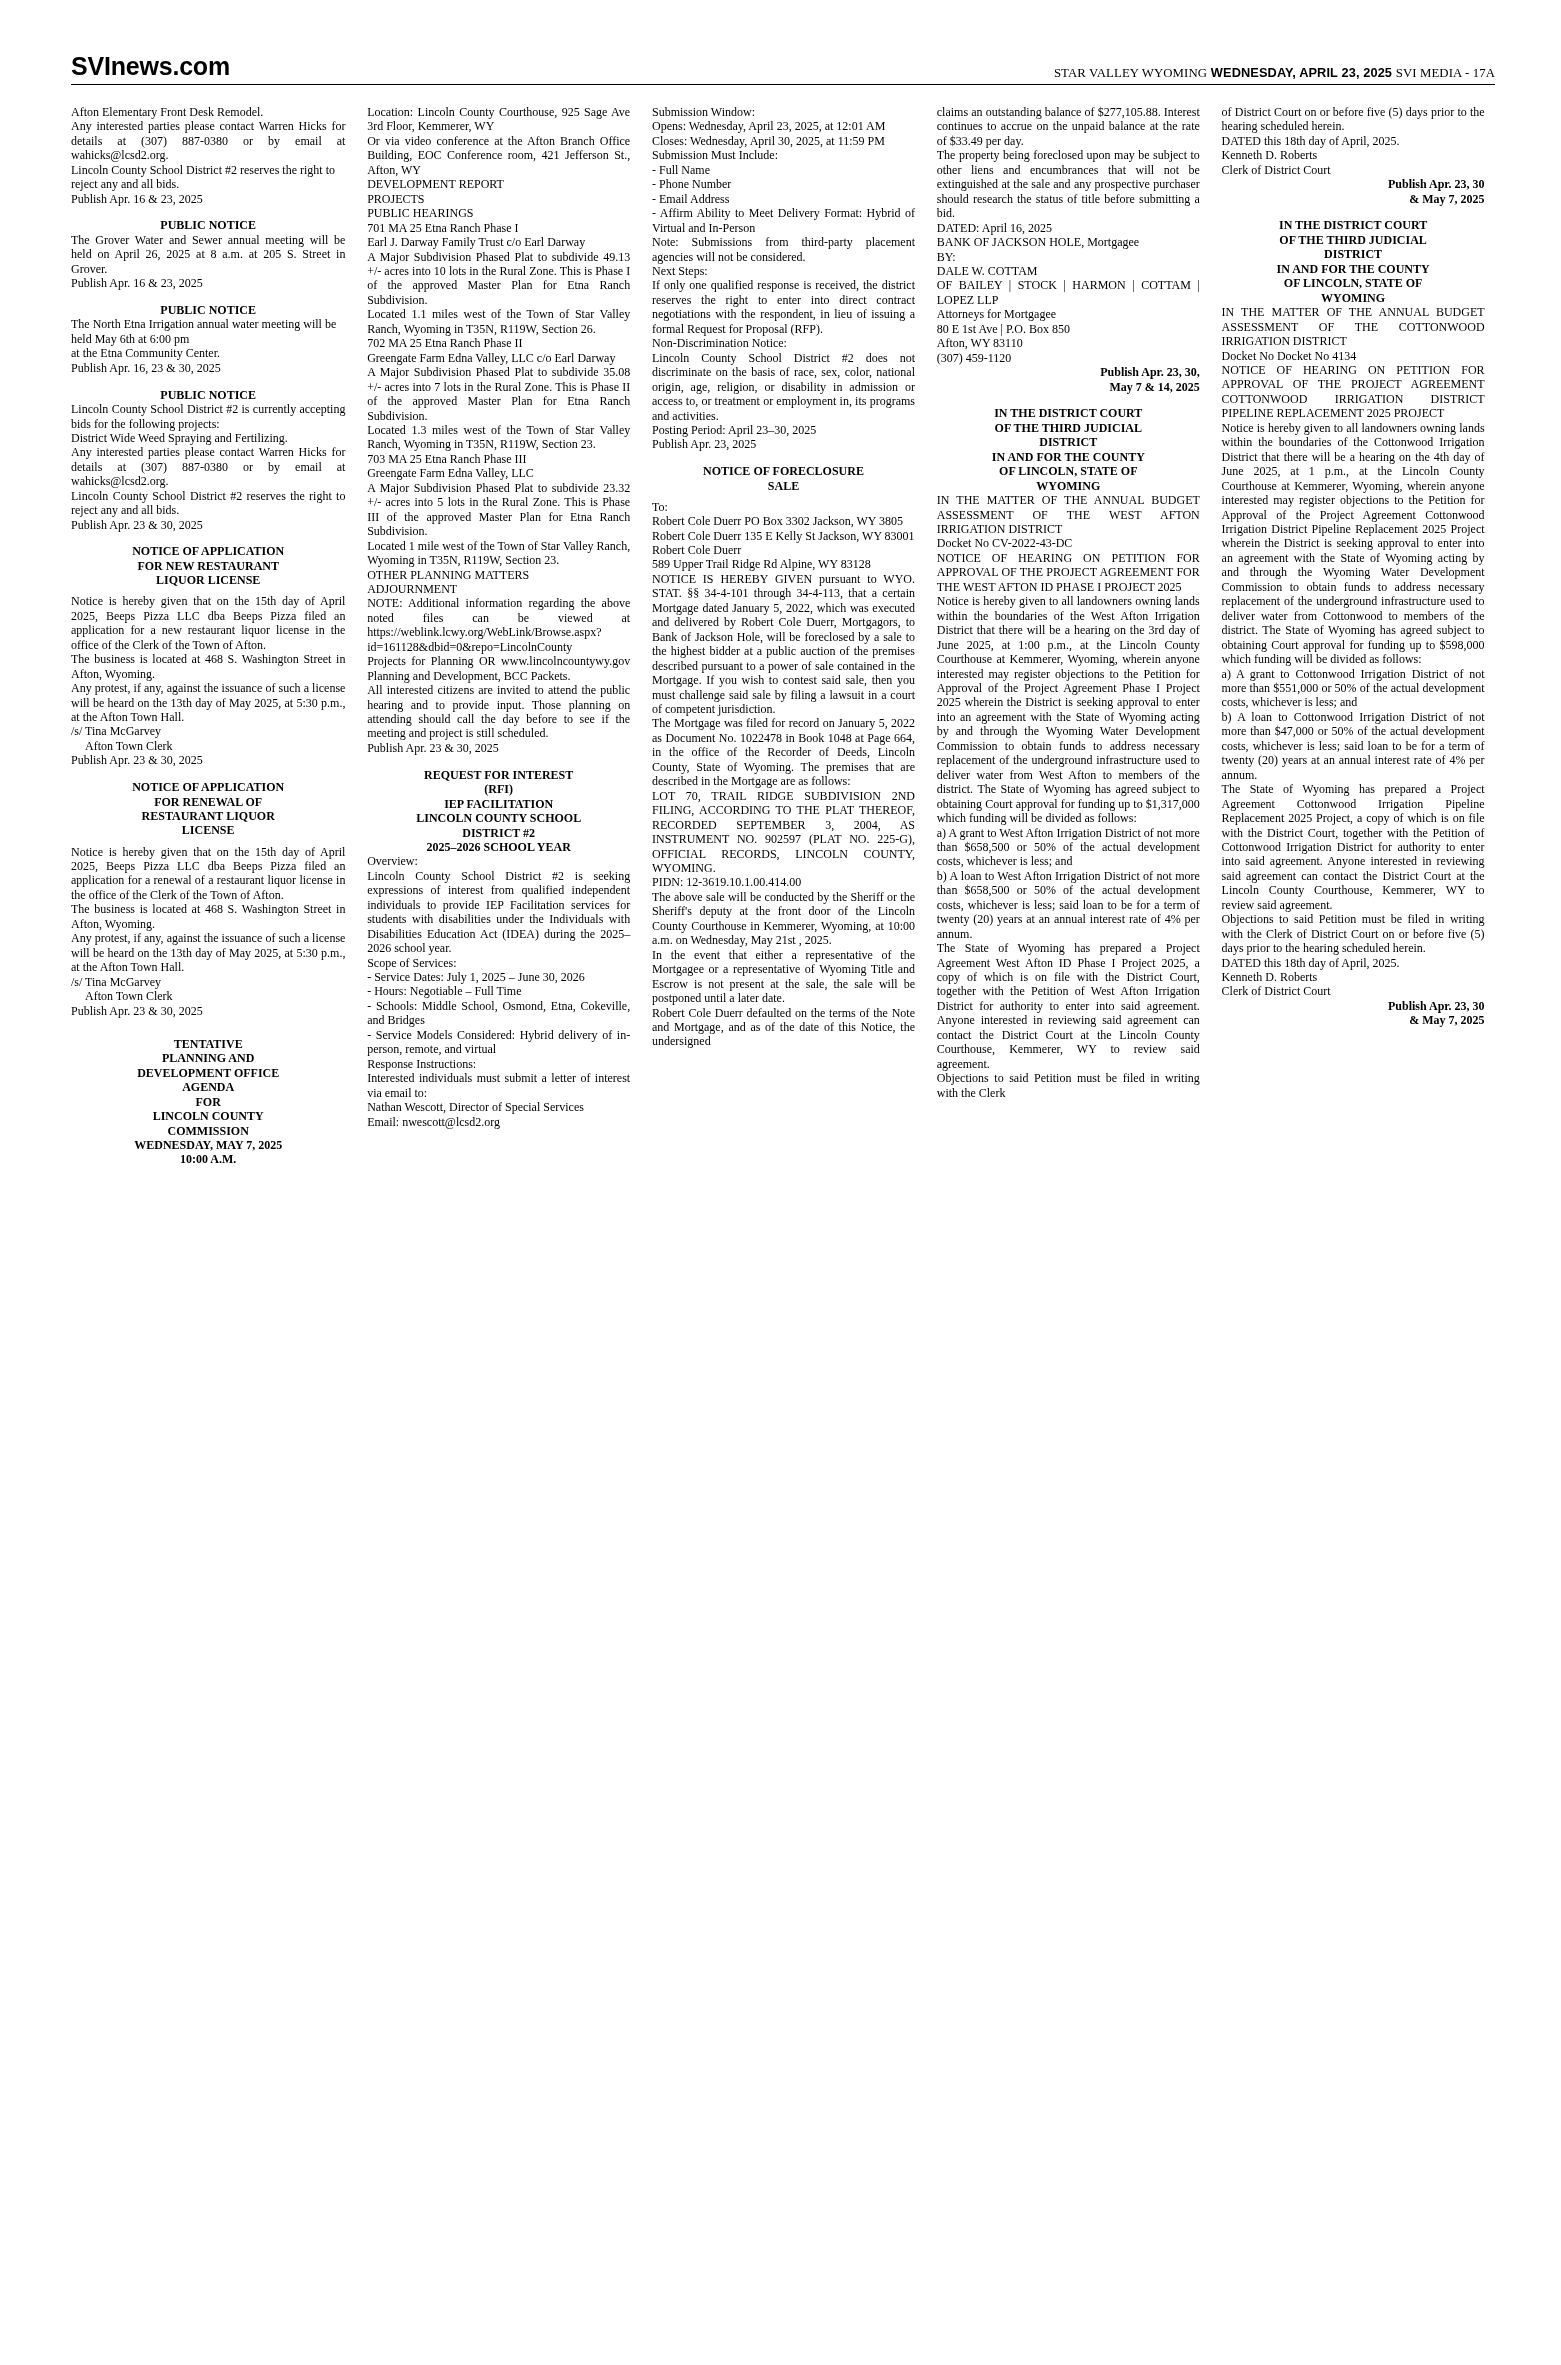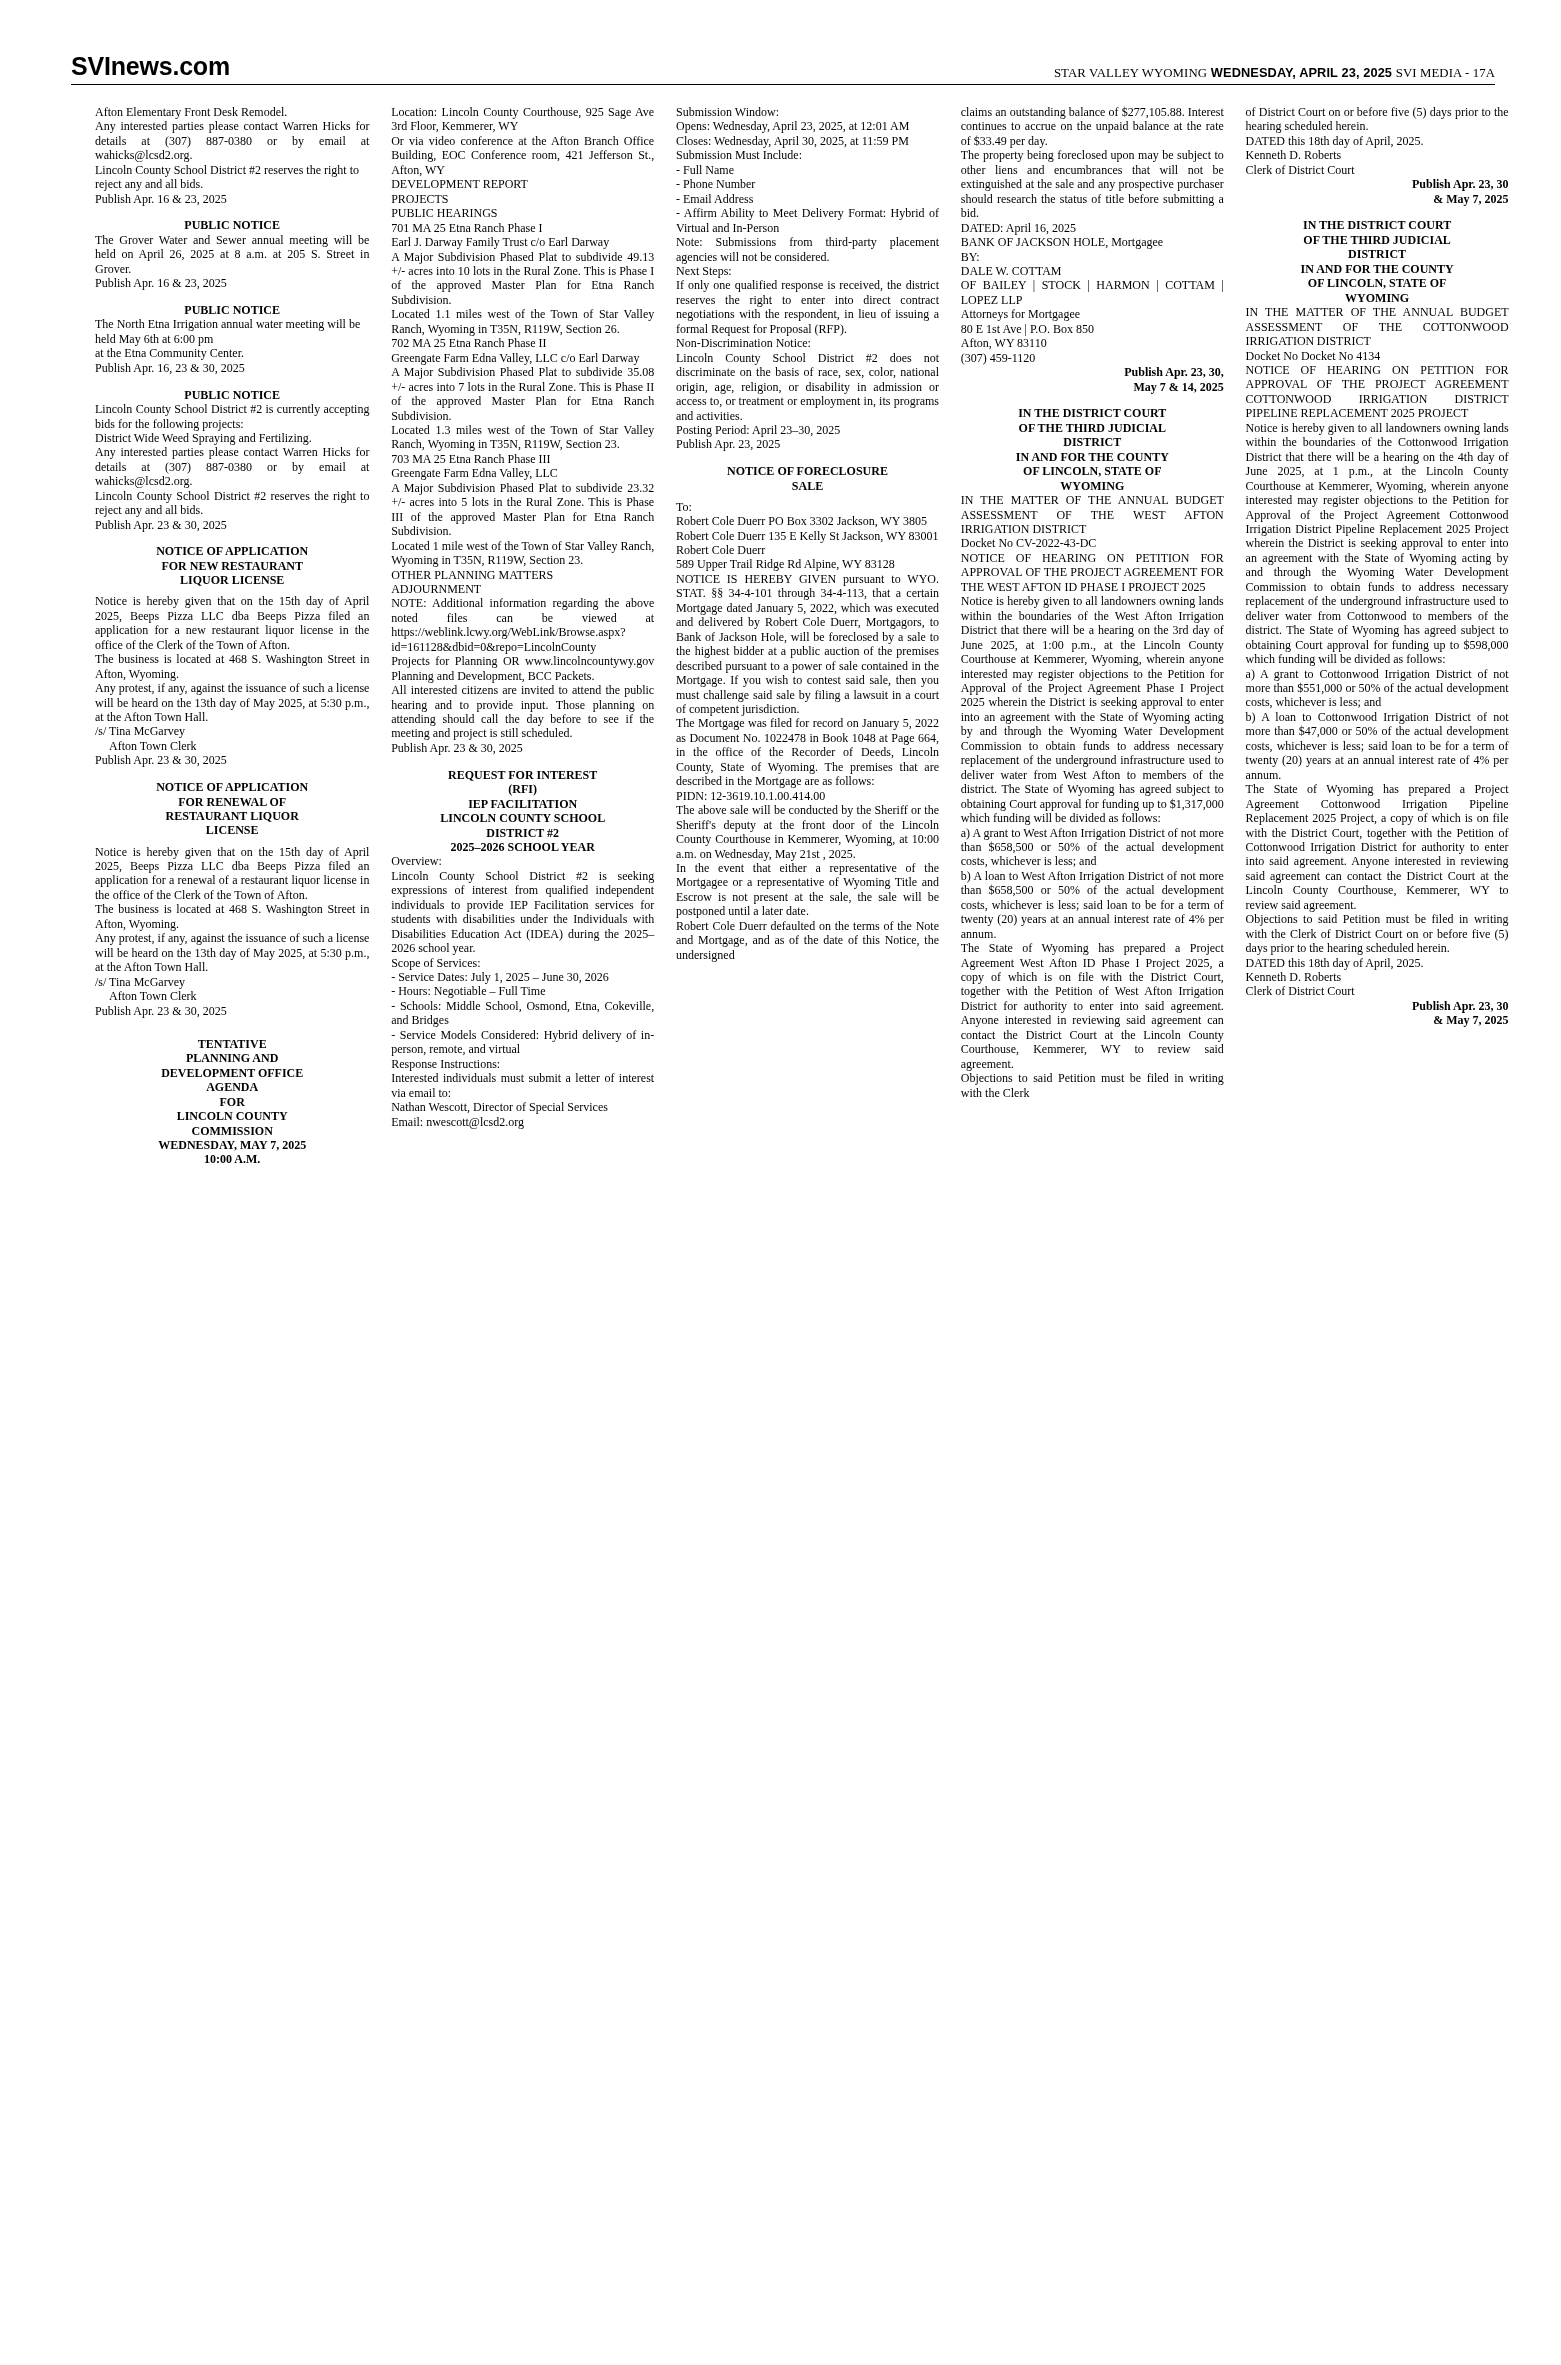--- a/index.html
+++ b/index.html
@@ -26,21 +26,21 @@
   }
   .mast-right .sv { font-weight:normal;font-family:Liberation Serif, serif; }
   .mast-right .dt { font-weight:bold; }
   .mast-rule {
     position:absolute; left:71px; top:84px; width:1424px; height:1.4px; background:#000;
   }
 
   
   .cols {
     position:absolute; left:71px; top:105px; width:1424px; height:2224px;
-    display:flex; gap:0;margin-left:24px;
+    display:flex; gap:0;
   }
   .col {
     width:285px; padding:0 10.4px 0 0; box-sizing:border-box;
     font-size:12px; line-height:1.205;
   }
   .col:not(:first-child){ padding-left:11.4px; }
 
   p { margin:0; }
   .j { text-align:justify; text-justify:inter-word; }
   .l { text-align:left; }
@@ -189,20 +189,21 @@
       <p class="hd">NOTICE OF FORECLOSURE</p>
       <p class="hd">SALE</p>
       <div class="sp-s"></div>
       <p class="l">To:</p>
       <p class="j">Robert Cole Duerr PO Box 3302 Jackson, WY 3805</p>
       <p class="j">Robert Cole Duerr  135 E Kelly St Jackson, WY 83001</p>
       <p class="l">Robert Cole Duerr</p>
       <p class="j">589 Upper Trail Ridge Rd Alpine, WY 83128</p>
       <p class="j">NOTICE IS HEREBY GIVEN pursuant to WYO. STAT. §§ 34-4-101 through 34-4-113,  that a certain Mortgage dated January 5, 2022, which was executed and delivered by Robert Cole Duerr, Mortgagors, to Bank of Jackson Hole, will be foreclosed by a sale to the highest bidder at a public auction of the premises described pursuant to a power of sale contained in the Mortgage.  If you wish to contest said sale, then you must challenge said sale by filing a lawsuit in a court of competent jurisdiction.</p>
       <p class="j">The Mortgage was filed for record on January 5, 2022 as Document No. 1022478 in Book 1048 at Page 664, in the office of the Recorder of Deeds, Lincoln County, State of Wyoming. The  premises that are described in the Mortgage are as follows:</p>
+      <p class="j">LOT 70, TRAIL RIDGE SUBDIVISION 2ND FILING, ACCORDING TO THE PLAT THEREOF, RECORDED SEPTEMBER 3, 2004, AS INSTRUMENT NO. 902597 (PLAT NO. 225-G), OFFICIAL RECORDS, LINCOLN COUNTY, WYOMING.</p>
       <p class="l">PIDN: 12-3619.10.1.00.414.00</p>
       <p class="j">The above sale will be conducted by the Sheriff or the Sheriff's deputy at the front door of the Lincoln County Courthouse in Kemmerer, Wyoming, at 10:00 a.m. on Wednesday, May 21st , 2025.</p>
       <p class="j">In the event that either a representative of the Mortgagee or a representative of Wyoming Title and Escrow is not present at the sale, the sale will be postponed until a later date.</p>
       <p class="j">Robert Cole Duerr defaulted on the terms of the Note and Mortgage, and as of the date of this Notice, the undersigned</p>
     </div>
 
     <div class="col">
       <p class="j">claims an outstanding balance of $277,105.88. Interest continues to accrue on the unpaid balance at the rate of $33.49 per day.</p>
       <p class="j">The property being foreclosed upon may be subject to other liens and encumbrances that will not be extinguished at the sale and any prospective purchaser should research the  status of title before submitting a bid.</p>
       <p class="l">DATED: April 16, 2025</p>

